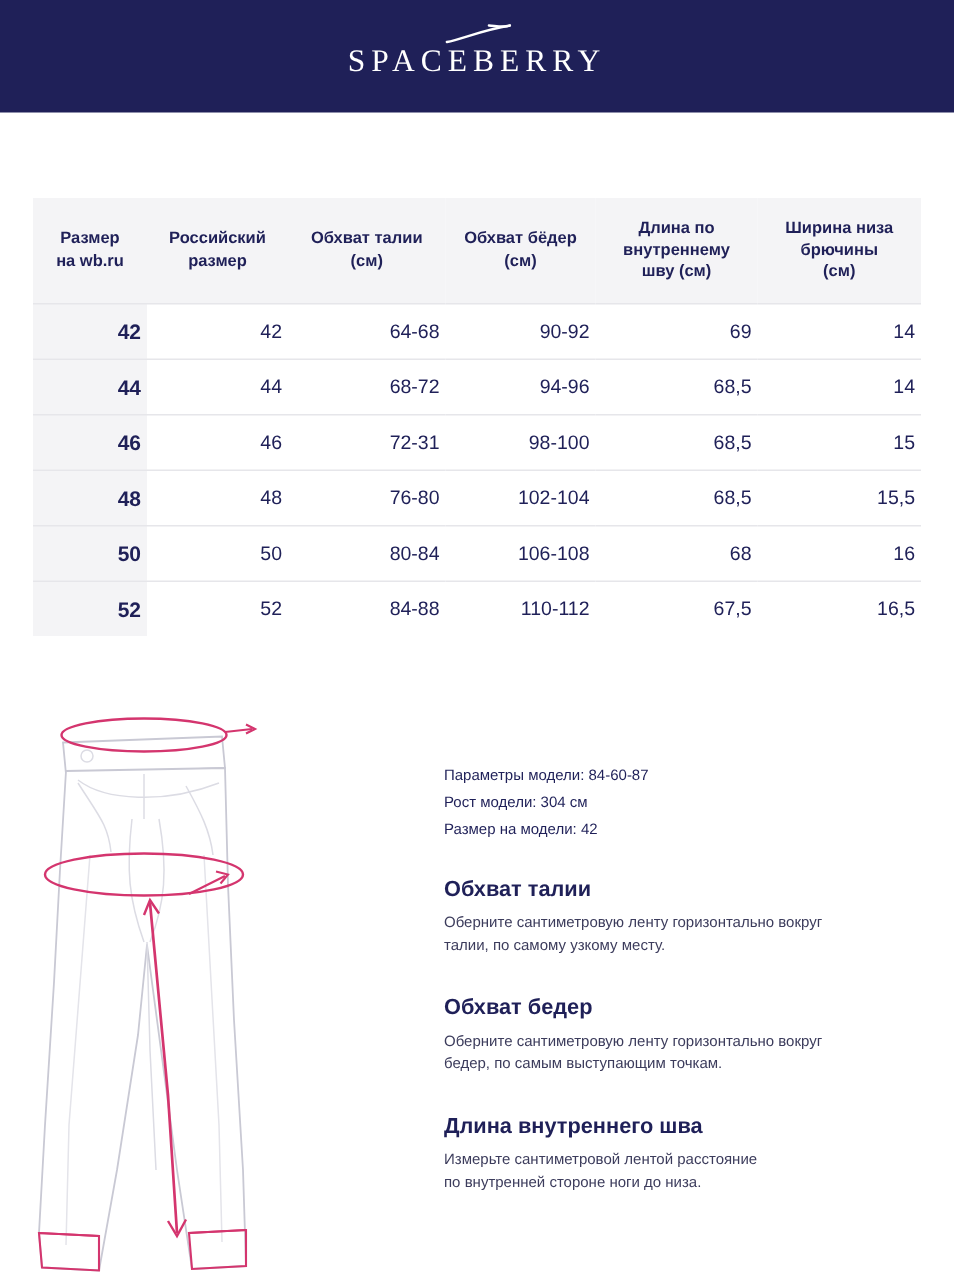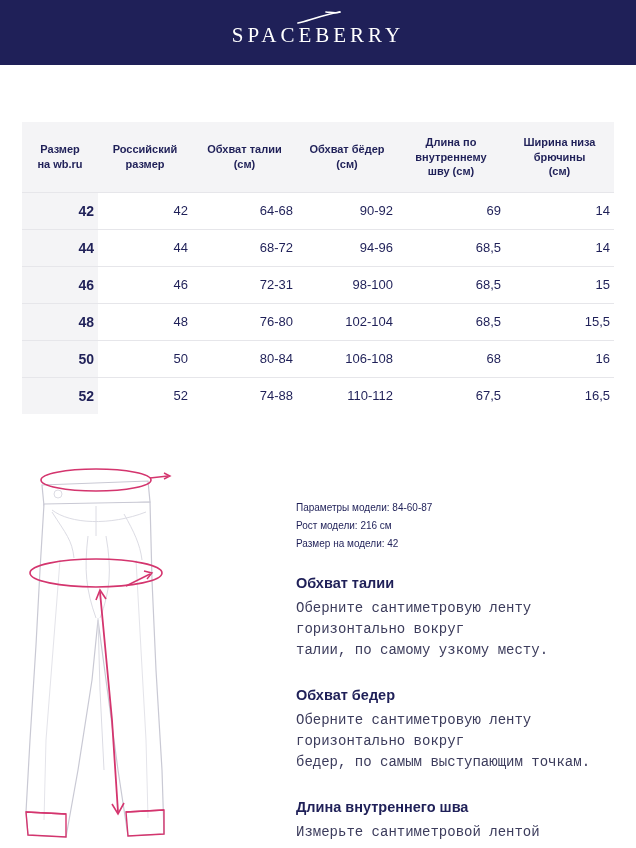--- a/index.html
+++ b/index.html
@@ -7,21 +7,21 @@
     margin: 0; padding: 0;
     width: 636px; height: 848px;
     background: #ffffff;
     font-family: "Liberation Sans", sans-serif;
     color: #1b1b3a;
   }
   .page { position: relative; width: 636px; height: 848px; overflow: hidden; }
 
   
   .header {
-    height: 65px;
+    height: 75px;
     background: #1f2058;
     display: flex;
     align-items: center;
     justify-content: center;
   }
   .brand {
     position: relative;
     color: #ffffff;
     font-size: 21px;
     letter-spacing: 4px;
@@ -99,24 +99,23 @@
   }
   .block { margin-top: 26px; }
   .block h3 {
     margin: 0 0 7px 0;
     font-size: 14.5px;
     font-weight: bold;
     color: #1f2058;
   }
   .block p {
     margin: 0;
-    font-size: 14px;
+    font-size: 10px;
     line-height: 1.5;
     color: #3c3c5c;
-    font-family: Liberation Mono, monospace;
   }
 
   svg.pants { position: absolute; left: 0; top: 0; }
 </style>
 </head>
 <body>
 
 <div class="page">
 
   <div class="header">
@@ -180,21 +179,21 @@
             <td>50</td>
             <td>50</td>
             <td>80-84</td>
             <td>106-108</td>
             <td>68</td>
             <td>16</td>
           </tr>
           <tr>
             <td>52</td>
             <td>52</td>
-            <td>74-88</td>
+            <td>84-88</td>
             <td>110-112</td>
             <td>67,5</td>
             <td>16,5</td>
           </tr>
         </tbody>
     </table>
   </div>
 
   <div class="lower">
 
@@ -234,21 +233,21 @@
 
         <path d="M100 152 L112 280 L118 372" fill="none" stroke="#d4356e" stroke-width="1.8"></path>
         <path d="M96 160 L100 150 L106 159" fill="none" stroke="#d4356e" stroke-width="1.6"></path>
         <path d="M112 364 L118 374 L124 363" fill="none" stroke="#d4356e" stroke-width="1.6"></path>
       </svg>
 
     </div>
 
     <div class="info">
       <div class="model-line">Параметры модели: 84-60-87</div>
-      <div class="model-line">Рост модели: 216 см</div>
+      <div class="model-line">Рост модели: 304 см</div>
       <div class="model-line">Размер на модели: 42</div>
 
       <div id="instructions-container">
           <div class="block">
             <h3>Обхват талии</h3>
             <p>Оберните сантиметровую ленту горизонтально вокруг<br>талии, по самому узкому месту.</p>
           </div>
           <div class="block">
             <h3>Обхват бедер</h3>
             <p>Оберните сантиметровую ленту горизонтально вокруг<br>бедер, по самым выступающим точкам.</p>

